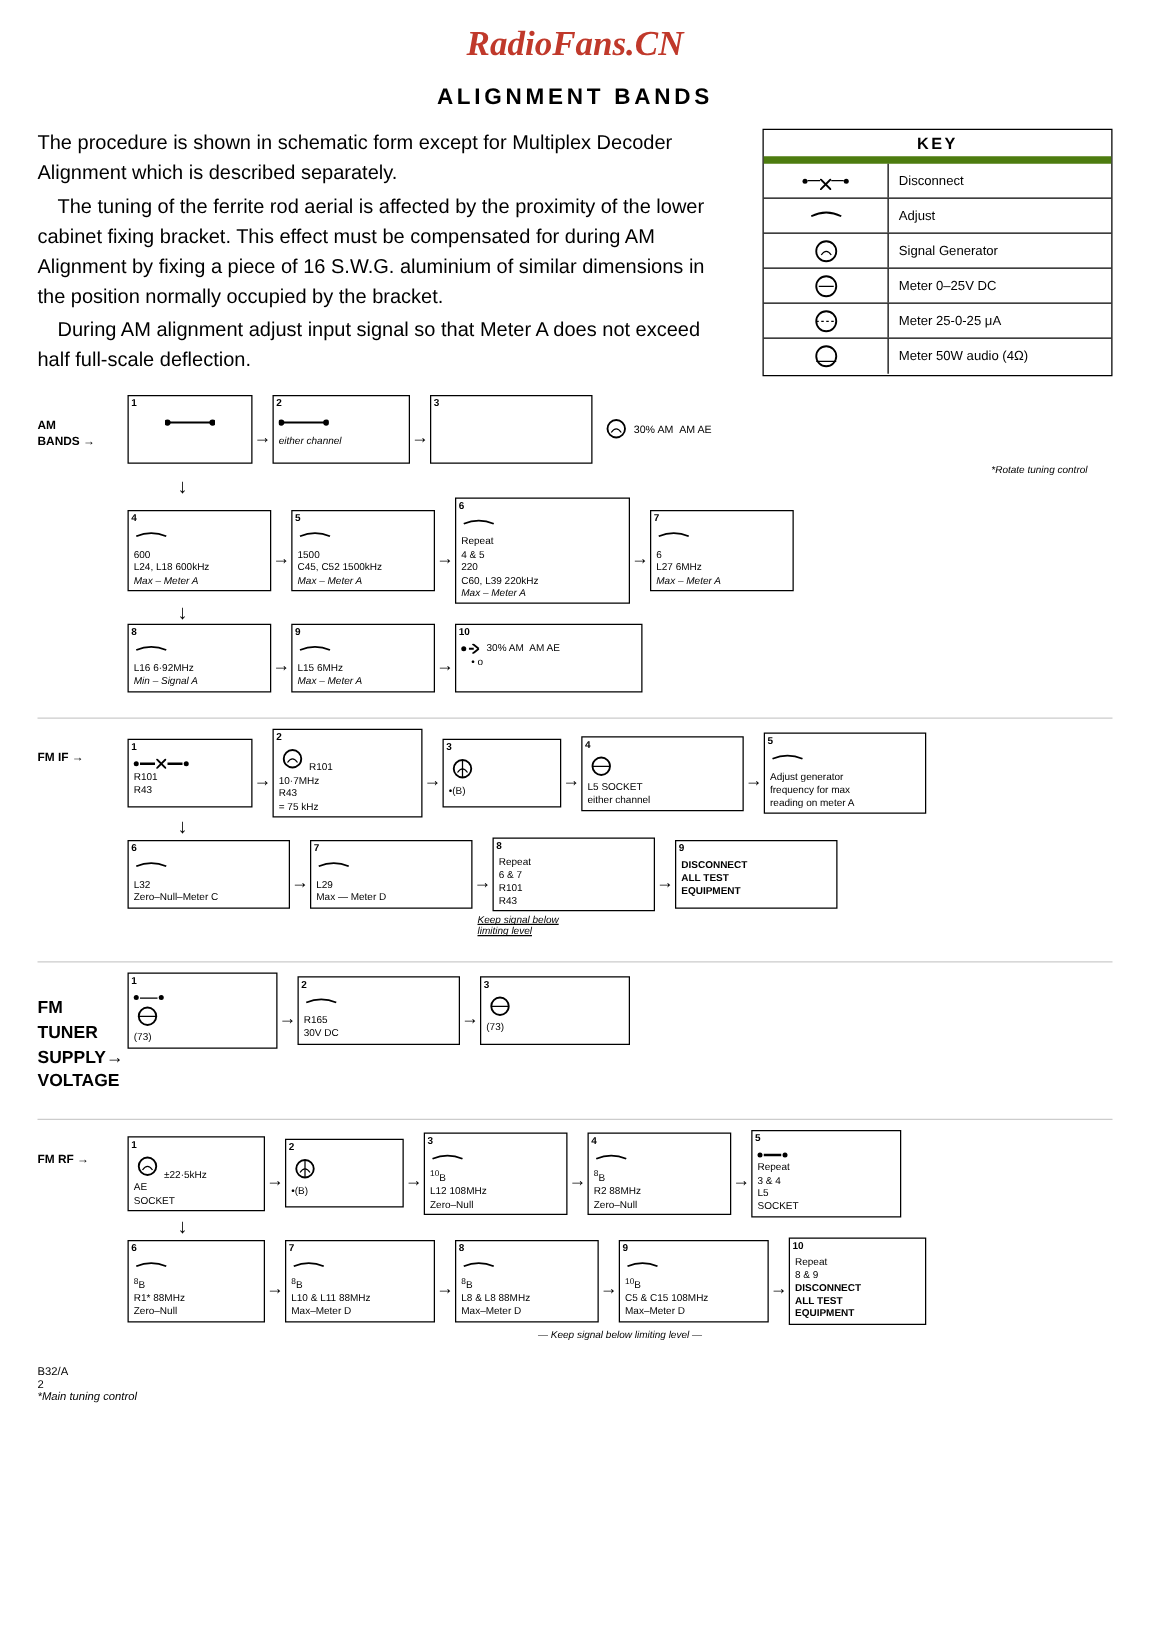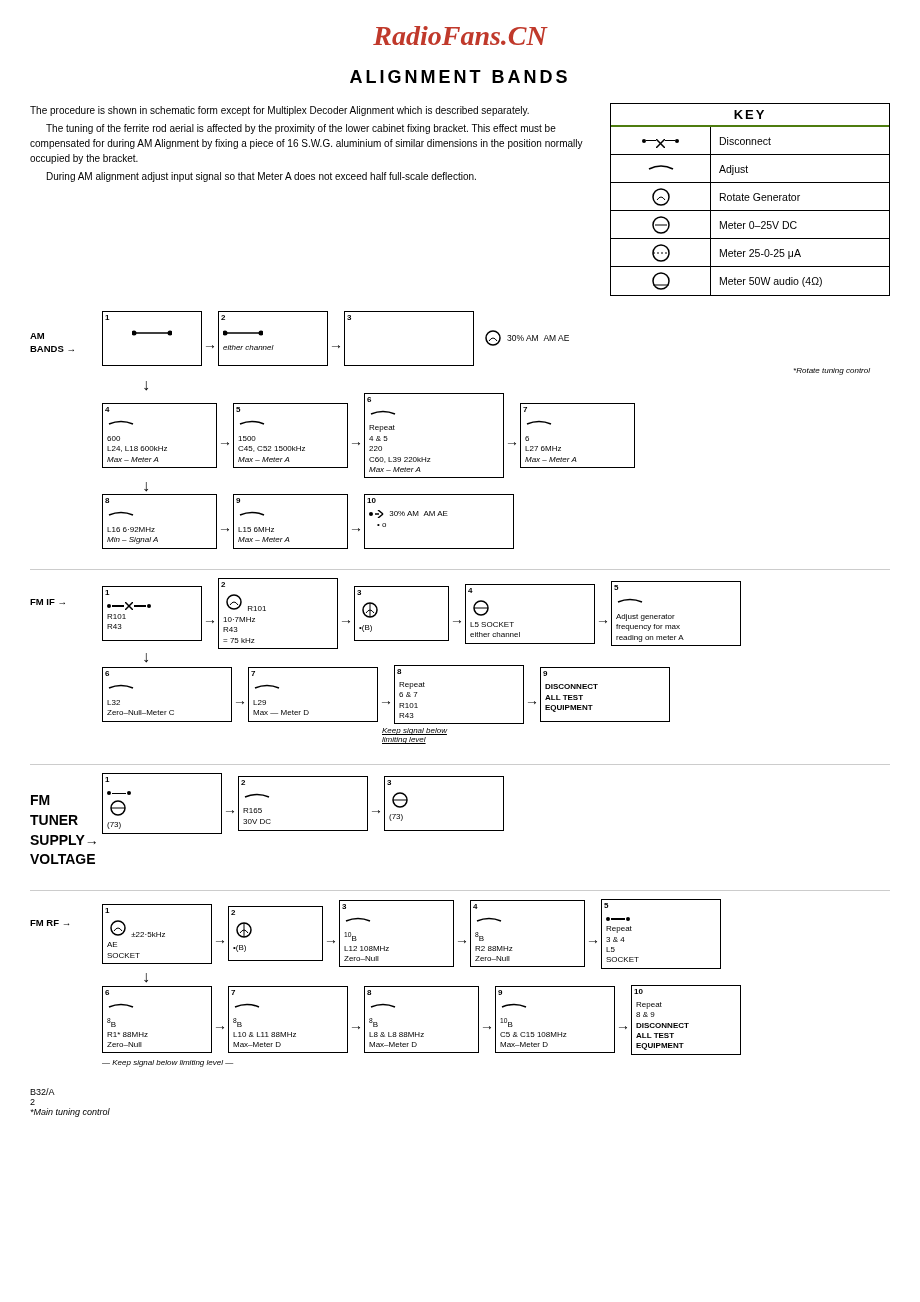--- a/index.html
+++ b/index.html
@@ -28,34 +28,34 @@
       letter-spacing: 3px;
       margin-bottom: 15px;
     }
     .top-section {
       display: flex;
       gap: 20px;
       margin-bottom: 15px;
     }
     .description {
       flex: 1;
-      font-size: 10px;
+      font-size: 16px;
       line-height: 1.5;
     }
     .key-table {
       width: 280px;
       border: 1px solid #000;
     }
     .key-title {
       text-align: center;
       font-weight: bold;
       font-size: 13px;
       letter-spacing: 2px;
       padding: 3px;
-      border-bottom: 2px solid #4d7c0f;
+      border-bottom: 6px solid #4d7c0f;
     }
     .key-row {
       display: flex;
       align-items: center;
       border-bottom: 1px solid #000;
       height: 28px;
     }
     .key-row:last-child { border-bottom: none; }
     .key-symbol {
       width: 100px;
@@ -142,21 +142,21 @@
       </div>
       <div class="key-label">Adjust</div>
     </div>
     <div class="key-row">
       <div class="key-symbol">
         <svg width="24" height="20">
           <circle cx="12" cy="10" r="8" stroke="#000" stroke-width="1.5" fill="none"></circle>
           <path d="M8,13 Q12,7 16,13" stroke="#000" stroke-width="1" fill="none"></path>
         </svg>
       </div>
-      <div class="key-label">Rotate Generator</div>
+      <div class="key-label">Signal Generator</div>
     </div>
     <div class="key-row">
       <div class="key-symbol">
         <svg width="24" height="20">
           <circle cx="12" cy="10" r="8" stroke="#000" stroke-width="1.5" fill="none"></circle>
           <line x1="6" y1="10" x2="18" y2="10" stroke="#000" stroke-width="1"></line>
         </svg>
       </div>
       <div class="key-label">Meter  0–25V DC</div>
     </div>
@@ -629,21 +629,21 @@
         <div class="arr">→</div>
         <div class="box" style="width:110px;">
           <span class="box-num">10</span>
           <div class="box-inner">
             Repeat<br>
             8 &amp; 9<br>
             <strong>DISCONNECT<br>ALL TEST<br>EQUIPMENT</strong>
           </div>
         </div>
       </div>
-      <div style="font-size:8px;font-style:italic;text-align:left;margin-top:3px;">— Keep signal below limiting level —</div>
+      <div style="font-size:8px;font-style:italic;text-align:center;margin-top:3px;">— Keep signal below limiting level —</div>
     </div>
   </div>
 </div>
 
 <div style="display:flex;justify-content:space-between;margin-top:10px;">
   <div style="font-size:9px;">
     <div>B32/A</div>
     <div>2</div>
     <div style="font-style:italic;">*Main tuning control</div>
   </div>

